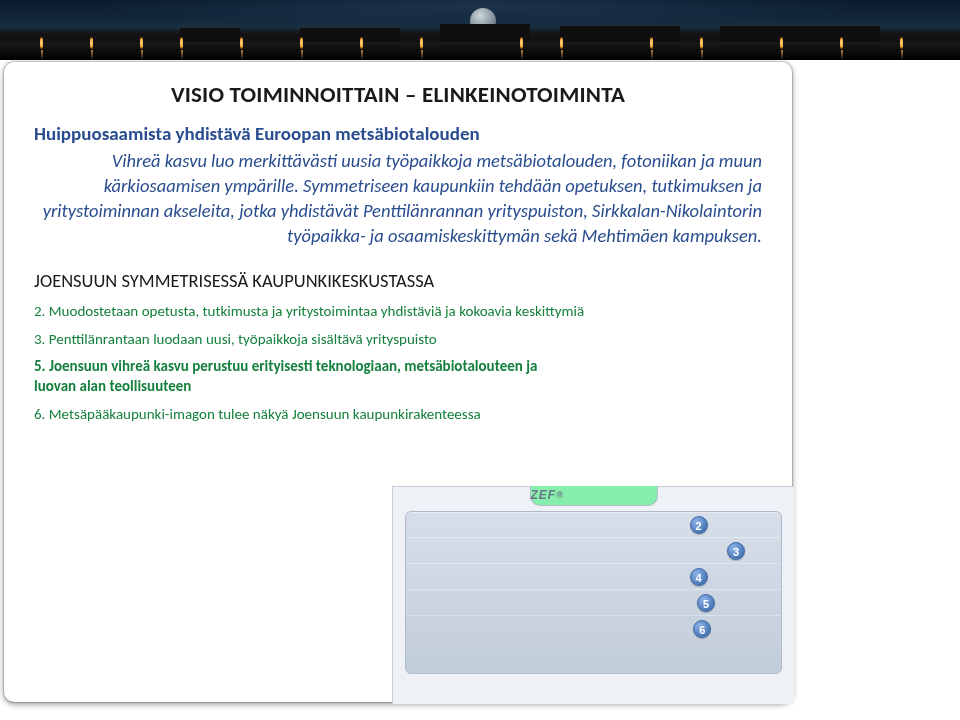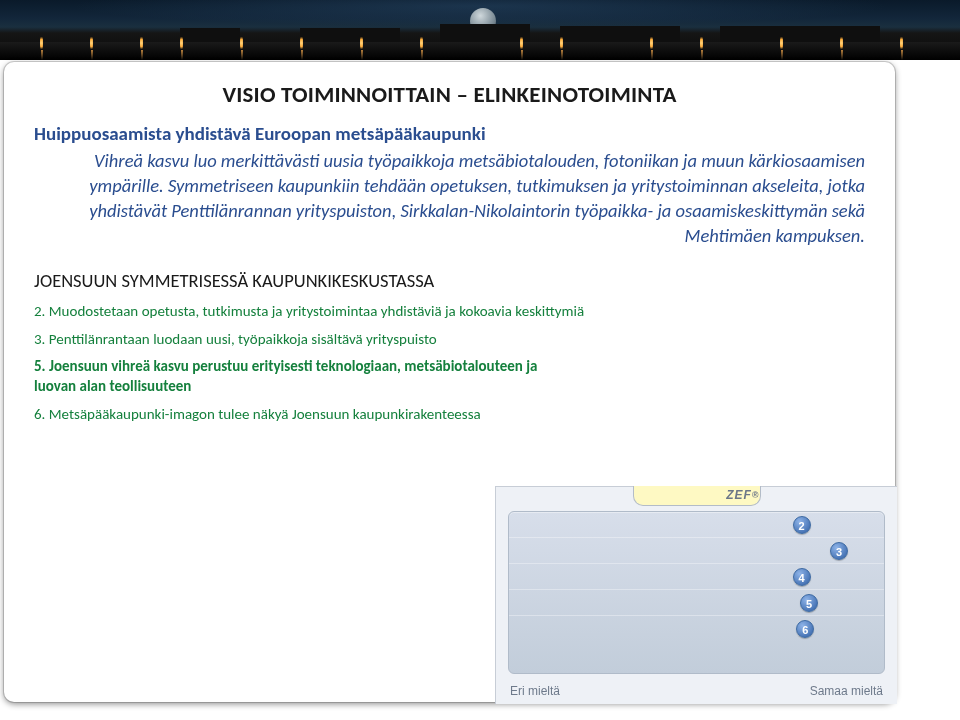--- a/index.html
+++ b/index.html
@@ -22,21 +22,21 @@
   .banner .reflect { position:absolute; bottom:0px; width:2px; height:10px;
     background: linear-gradient(to bottom, #ffb050, transparent); opacity:.7; }
   .banner .dome {
     position:absolute; top:8px; left:470px; width:26px; height:26px;
     background: radial-gradient(circle at 40% 30%, #cfd8dc 0%, #7a8a94 60%, #3a4650 100%);
     border-radius:50%;
   }
   .banner .block { position:absolute; background:#0f0f0f; }
 
   .card {
-    position: absolute; top: 62px; left: 4px; width: 891px; height: 640px;
+    position: absolute; top: 62px; left: 4px; width: 788px; height: 640px;
     background: #ffffff;
     border-radius: 10px;
     box-shadow: 0 2px 6px rgba(0,0,0,.45), 0 0 0 1px rgba(0,0,0,.15);
     padding: 18px 30px 20px 30px;
   }
 
   .title {
     text-align: center; font-weight: 700; font-size: 23px; color: #1a1a1a;
     margin-bottom: 14px; letter-spacing: .2px;
   }
@@ -58,24 +58,24 @@
   
   .zef {
     position: absolute; right: -2px; bottom: -2px; width: 402px; height: 218px;
     border-top: 1px solid #c7cdd6; border-left: 1px solid #c7cdd6;
     background: #eef1f6;
     font-family: Arial, sans-serif;
   }
   .zef-tab {
     position:absolute; top:-1px; left:50%; transform:translateX(-50%);
     width: 128px; height: 20px;
-    background: #fef9c3;
+    background: #86efac;
     border:1px solid #b3bcc8; border-top: none;
     border-radius: 0 0 10px 10px;
-    text-align:right; font-size: 12px; color:#6b7688; line-height:18px;
+    text-align:left; font-size: 12px; color:#6b7688; line-height:18px;
     font-style: italic; font-weight:700; letter-spacing: 1px;
   }
   .zef-body {
     position:absolute; top:24px; left:12px; right:12px; bottom:30px;
     background: linear-gradient(to bottom, #d7deea, #c2cdda);
     border-radius: 6px;
     border:1px solid #b0bbc9;
     box-shadow: inset 0 1px 0 rgba(255,255,255,.4);
   }
   .zef-row {
@@ -135,21 +135,21 @@
       <div class="reflect" style="left: 781px;"></div>
       <div class="light" style="left: 840px;"></div>
       <div class="reflect" style="left: 841px;"></div>
       <div class="light" style="left: 900px;"></div>
       <div class="reflect" style="left: 901px;"></div>
     </div>
 </div>
 
 <div class="card">
   <div class="title">VISIO TOIMINNOITTAIN – ELINKEINOTOIMINTA</div>
-  <div class="subtitle">Huippuosaamista yhdistävä Euroopan metsäpääkaupunki</div>
+  <div class="subtitle">Huippuosaamista yhdistävä Euroopan metsäbiotalouden</div>
   <div class="intro">Vihreä kasvu luo merkittävästi uusia työpaikkoja metsäbiotalouden, fotoniikan ja muun kärkiosaamisen ympärille. Symmetriseen kaupunkiin tehdään opetuksen, tutkimuksen ja yritystoiminnan akseleita, jotka yhdistävät Penttilänrannan yrityspuiston, Sirkkalan-Nikolaintorin työpaikka- ja osaamiskeskittymän sekä Mehtimäen kampuksen.</div>
 
   <div class="section-head">JOENSUUN SYMMETRISESSÄ KAUPUNKIKESKUSTASSA</div>
 
   <div class="item">
     <span class="n">2.</span>
     <span>Muodostetaan opetusta, tutkimusta ja yritystoimintaa yhdistäviä ja kokoavia keskittymiä</span>
   </div>
   <div class="item">
     <span class="n">3.</span>
@@ -178,18 +178,14 @@
       <div class="zef-row">
         <div class="zef-node" id="zn2" style="left: 78%; transform: translateX(-50%);">4</div>
       </div>
       <div class="zef-row">
         <div class="zef-node" id="zn3" style="left: 80%; transform: translateX(-50%);">5</div>
       </div>
       <div class="zef-row">
         <div class="zef-node" id="zn4" style="left: 79%; transform: translateX(-50%);">6</div>
       </div>
     </div>
-    <div class="zef-axis">
-      <span>Eri mieltä</span>
-      <span>Samaa mieltä</span>
-    </div>
   </div>
 </div>
 
 </body></html>

